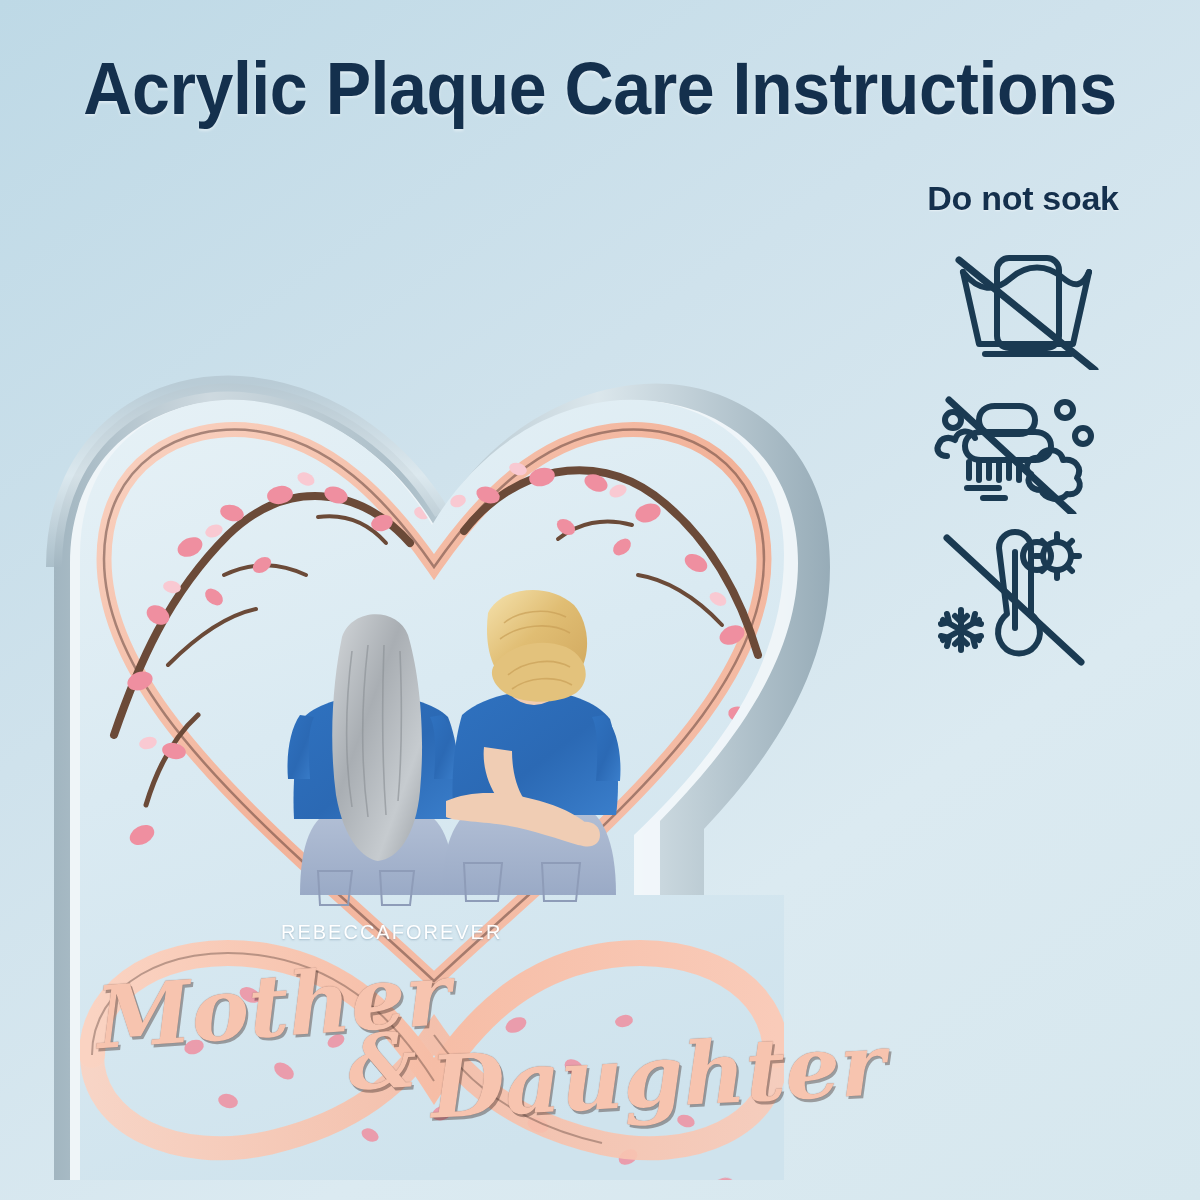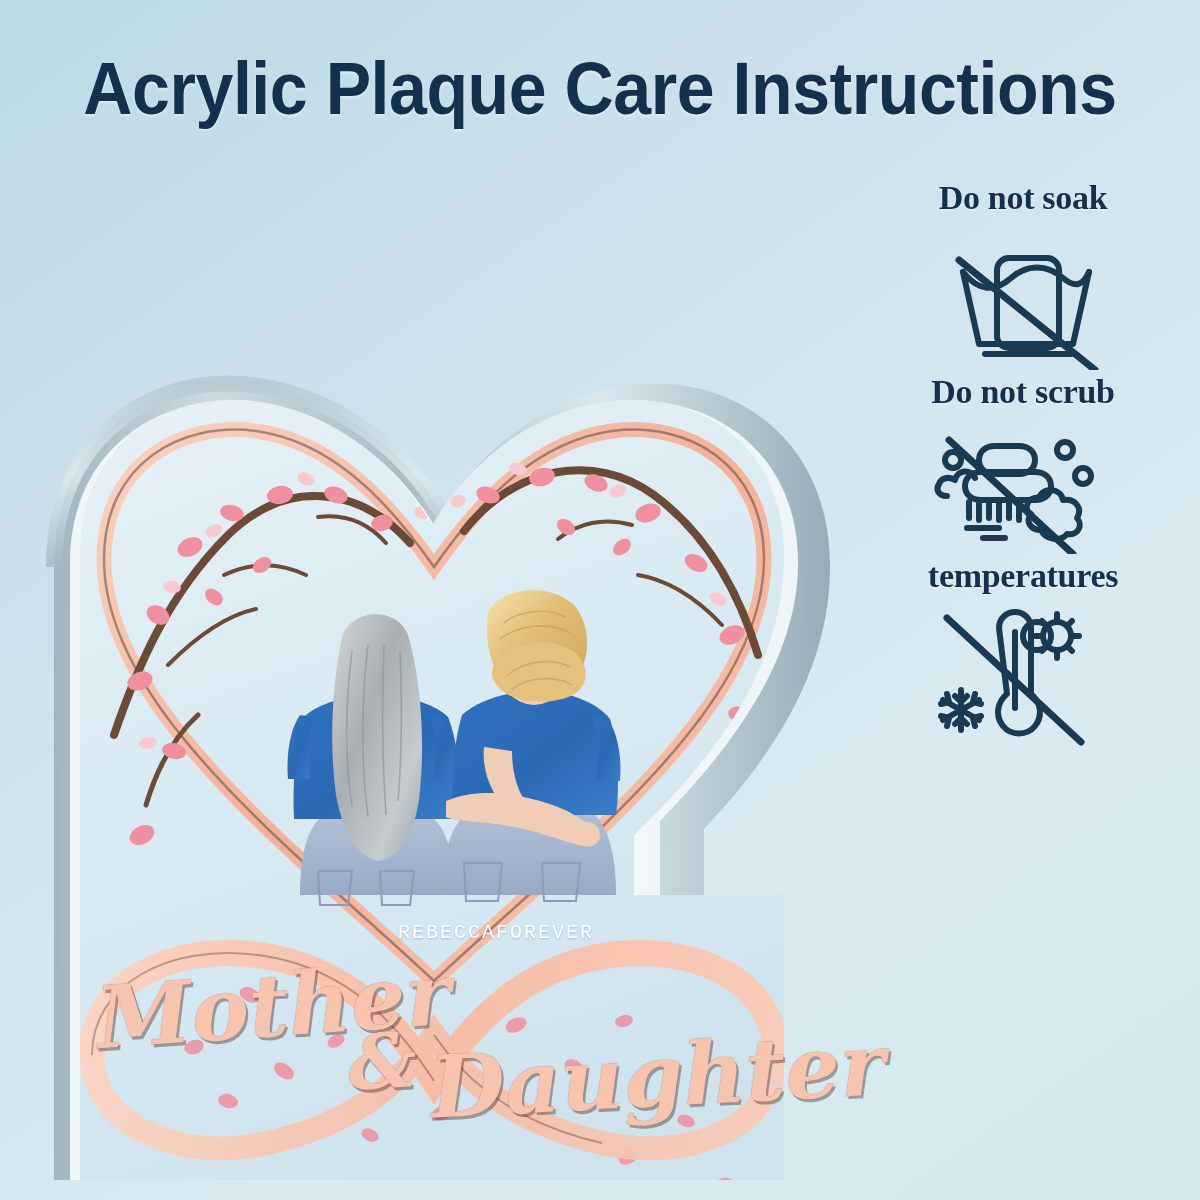--- a/index.html
+++ b/index.html
@@ -21,39 +21,39 @@
     letter-spacing:-0.5px;
     color:#14304d;
     transform:scaleX(0.92);
     transform-origin:50% 50%;
     white-space:nowrap;
     text-shadow:0 2px 3px rgba(255,255,255,.45);
   }
 
   
   .care-col{position:absolute;left:846px;top:180px;width:354px;}
-  .care-item{width:100%;text-align:center;margin-bottom:4px;font-family:Liberation Serif, serif;}
+  .care-item{width:100%;text-align:center;margin-bottom:4px;}
   .care-label{
     font-weight:bold;color:#14304d;
     font-size:34px;line-height:1.06;
     letter-spacing:-0.3px;
     text-shadow:0 1px 2px rgba(255,255,255,.5);
   }
   .care-icon{display:block;margin:4px auto 0;}
   .care-icon svg{display:block;margin:0 auto;}
 
   
   #plaque{position:absolute;left:18px;top:195px;width:830px;height:985px;}
   #plaque svg{display:block;}
 
   
   .names{
-    position:absolute;left:276px;top:726px;width:300px;
-    display:flex;justify-content:flex-end;
-    font-family:Liberation Mono, monospace;
+    position:absolute;left:263px;top:726px;width:300px;
+    display:flex;justify-content:flex-start;
+    font-family:Liberation Sans, sans-serif;
     font-size:20px;letter-spacing:2px;color:#ffffff;
     text-shadow:0 1px 2px rgba(120,150,170,.55);
   }
   .script-wrap{position:absolute;left:0;top:0;width:830px;height:985px;pointer-events:none;}
   .script{
     position:absolute;
     font-family:"DejaVu Serif",serif;
     font-style:italic;
     font-weight:bold;
     color:#f7c4af;
@@ -362,21 +362,20 @@
             <path d="M 40 52 C 56 72, 72 72, 88 58 C 104 44, 124 44, 140 58 C 152 68, 160 66, 166 52"></path>
             <rect x="74" y="38" width="62" height="90" rx="12"></rect>
             <path d="M 62 134 L 148 134"></path>
             <path d="M 36 40 L 172 150" stroke-width="7"></path>
           </g>
         </svg>
       </span>
     </div>
 
     <div class="care-item">
-      <div class="care-label">Do not scrub</div>
       <span class="care-icon">
         <svg width="220" height="140" viewBox="0 0 220 140">
           <g fill="none" stroke="#1a3a52" stroke-width="6" stroke-linecap="round" stroke-linejoin="round">
             <path d="M 66 46 C 66 38, 72 32, 82 32 L 106 32 C 116 32, 122 38, 122 46 C 122 54, 116 60, 106 60 L 82 60 C 72 60, 66 54, 66 46 Z"></path>
             <path d="M 52 72 C 52 64, 58 58, 68 58 L 122 58 C 132 58, 138 64, 138 72 C 138 80, 132 86, 122 86 L 68 86 C 58 86, 52 80, 52 72 Z"></path>
             <path d="M 56 88 L 56 104 M 66 88 L 66 106 M 76 88 L 76 104 M 86 88 L 86 106 M 96 88 L 96 104 M 106 88 L 106 106"></path>
             <path d="M 54 114 L 86 114 M 70 124 L 92 124"></path>
             <path d="M 34 82 C 26 82, 22 76, 26 70 C 28 64, 36 62, 42 66 C 44 56, 58 54, 62 64"></path>
             <path d="M 118 100 C 110 96, 114 82, 126 84 C 130 72, 148 74, 150 86 C 162 84, 170 94, 164 104 C 170 110, 166 122, 154 120 C 148 128, 132 126, 128 116 C 118 116, 112 108, 118 100 Z"></path>
             <circle cx="40" cy="46" r="8"></circle>
@@ -384,21 +383,20 @@
             <circle cx="170" cy="62" r="8"></circle>
             <path d="M 36 26 L 160 140" stroke-width="7"></path>
           </g>
         </svg>
       </span>
     </div>
 
 
     <div class="care-item">
       <div class="care-label">
-        <div>temperatures</div>
       </div>
       <span class="care-icon">
         <svg width="220" height="150" viewBox="0 0 220 150">
           <g fill="none" stroke="#1a3a52" stroke-width="6" stroke-linecap="round" stroke-linejoin="round">
             <path d="M 86 30 C 86 20, 94 14, 102 14 C 110 14, 118 20, 118 30 L 118 96
                      C 128 104, 130 118, 122 128 C 114 138, 98 138, 90 128 C 82 118, 84 104, 94 96 Z"></path>
             <path d="M 102 34 L 102 110"></path>
             <circle cx="124" cy="38" r="14" transform="translate(0,0)"></circle>
             <path d="M 124 16 L 124 22 M 124 54 L 124 60 M 102 38 L 108 38 M 140 38 L 146 38
                      M 109 23 L 113 27 M 135 49 L 139 53 M 139 23 L 135 27 M 113 49 L 109 53" transform="translate(20,0)"></path>

